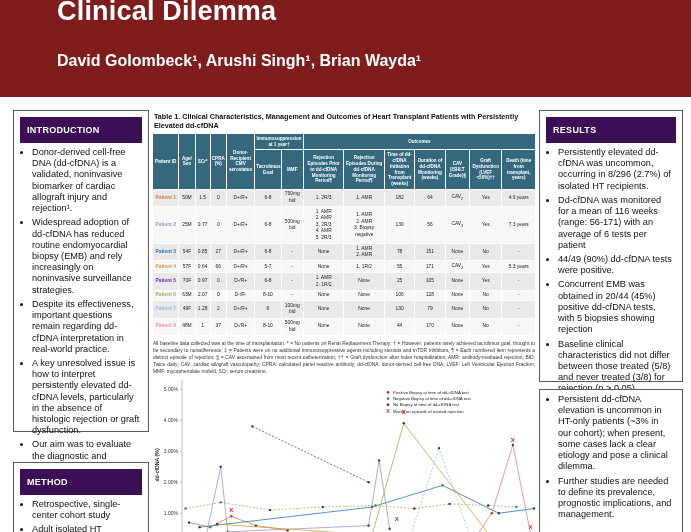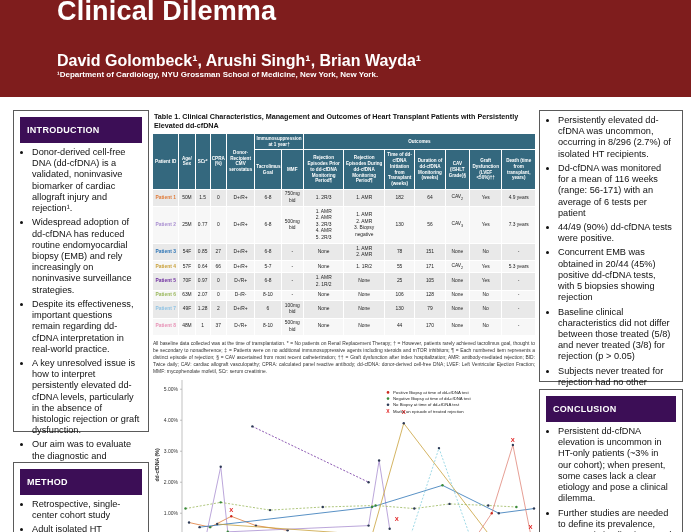--- a/index.html
+++ b/index.html
@@ -40,21 +40,20 @@
   svg text { font-family:"Liberation Sans", sans-serif; }
 </style>
 </head>
 <body>
 
 <div class="poster">
 
   <div class="hdr">
     <div class="hdr-title">Clinical Dilemma</div>
     <div class="hdr-authors">David Golombeck¹, Arushi Singh¹, Brian Wayda¹</div>
-    <div class="hdr-affil">¹Department of Cardiology, NYU Grossman School of Medicine, New York, New York.</div>
   </div>
 
   <div class="box col-left-intro">
     <div class="box-bar">INTRODUCTION</div>
     <ul>
         <li>Donor-derived cell-free DNA (dd-cfDNA) is a validated, noninvasive biomarker of cardiac allograft injury and rejection¹.</li>
         <li>Widespread adoption of dd-cfDNA has reduced routine endomyocardial biopsy (EMB) and rely increasingly on noninvasive surveillance strategies.</li>
         <li>Despite its effectiveness, important questions remain regarding dd-cfDNA interpretation in real-world practice.</li>
         <li>A key unresolved issue is how to interpret persistently elevated dd-cfDNA levels, particularly in the absence of histologic rejection or graft dysfunction.</li>
         <li>Our aim was to evaluate the diagnostic and prognostic value of persistently elevated dd-cfDNA after heart transplantation (HT) and assess its impact on clinical decision-making and management.</li>
@@ -331,31 +330,31 @@
         <circle cx="236" cy="28.599999999999998" r="1.3" fill="#3a8a3a"></circle>
         <text x="241" y="30.2" font-size="4.3" fill="#222">Negative Biopsy at time of dd-cfDNA test</text>
         <circle cx="236" cy="34.8" r="1.3" fill="#2d3a55"></circle>
         <text x="241" y="36.4" font-size="4.3" fill="#222">No Biopsy at time of dd-cfDNA test</text>
         <text x="236" y="42.6" font-size="5" fill="#e01b1b" font-weight="bold" text-anchor="middle">X</text>
         <text x="241" y="42.6" font-size="4.3" fill="#222">Marks an episode of treated rejection</text>
       </svg>
   </div>
 
   <div class="box col-right-results">
+    <div class="box-bar">RESULTS</div>
     <ul>
         <li>Persistently elevated dd-cfDNA was uncommon, occurring in 8/296 (2.7%) of isolated HT recipients.</li>
         <li>Dd-cfDNA was monitored for a mean of 116 weeks (range: 56-171) with an average of 6 tests per patient</li>
         <li>44/49 (90%) dd-cfDNA tests were positive.</li>
         <li>Concurrent EMB was obtained in 20/44 (45%) positive dd-cfDNA tests, with 5 biopsies showing rejection</li>
         <li>Baseline clinical characteristics did not differ between those treated (5/8) and never treated (3/8) for rejection (p &gt; 0.05)</li>
         <li>Subjects never treated for rejection had no other etiology to explain their elevated dd-cfDNA, including graft dysfunction and/or CAV</li>
       </ul>
   </div>
 
   <div class="box col-right-concl">
-    <div class="box-bar">CONCLUSION</div>
     <ul>
         <li>Persistent dd-cfDNA elevation is uncommon in HT-only patients (~3% in our cohort); when present, some cases lack a clear etiology and pose a clinical dilemma.</li>
         <li>Further studies are needed to define its prevalence, prognostic implications, and management.</li>
       </ul>
   </div>
 
 </div>
 
 </body></html>

